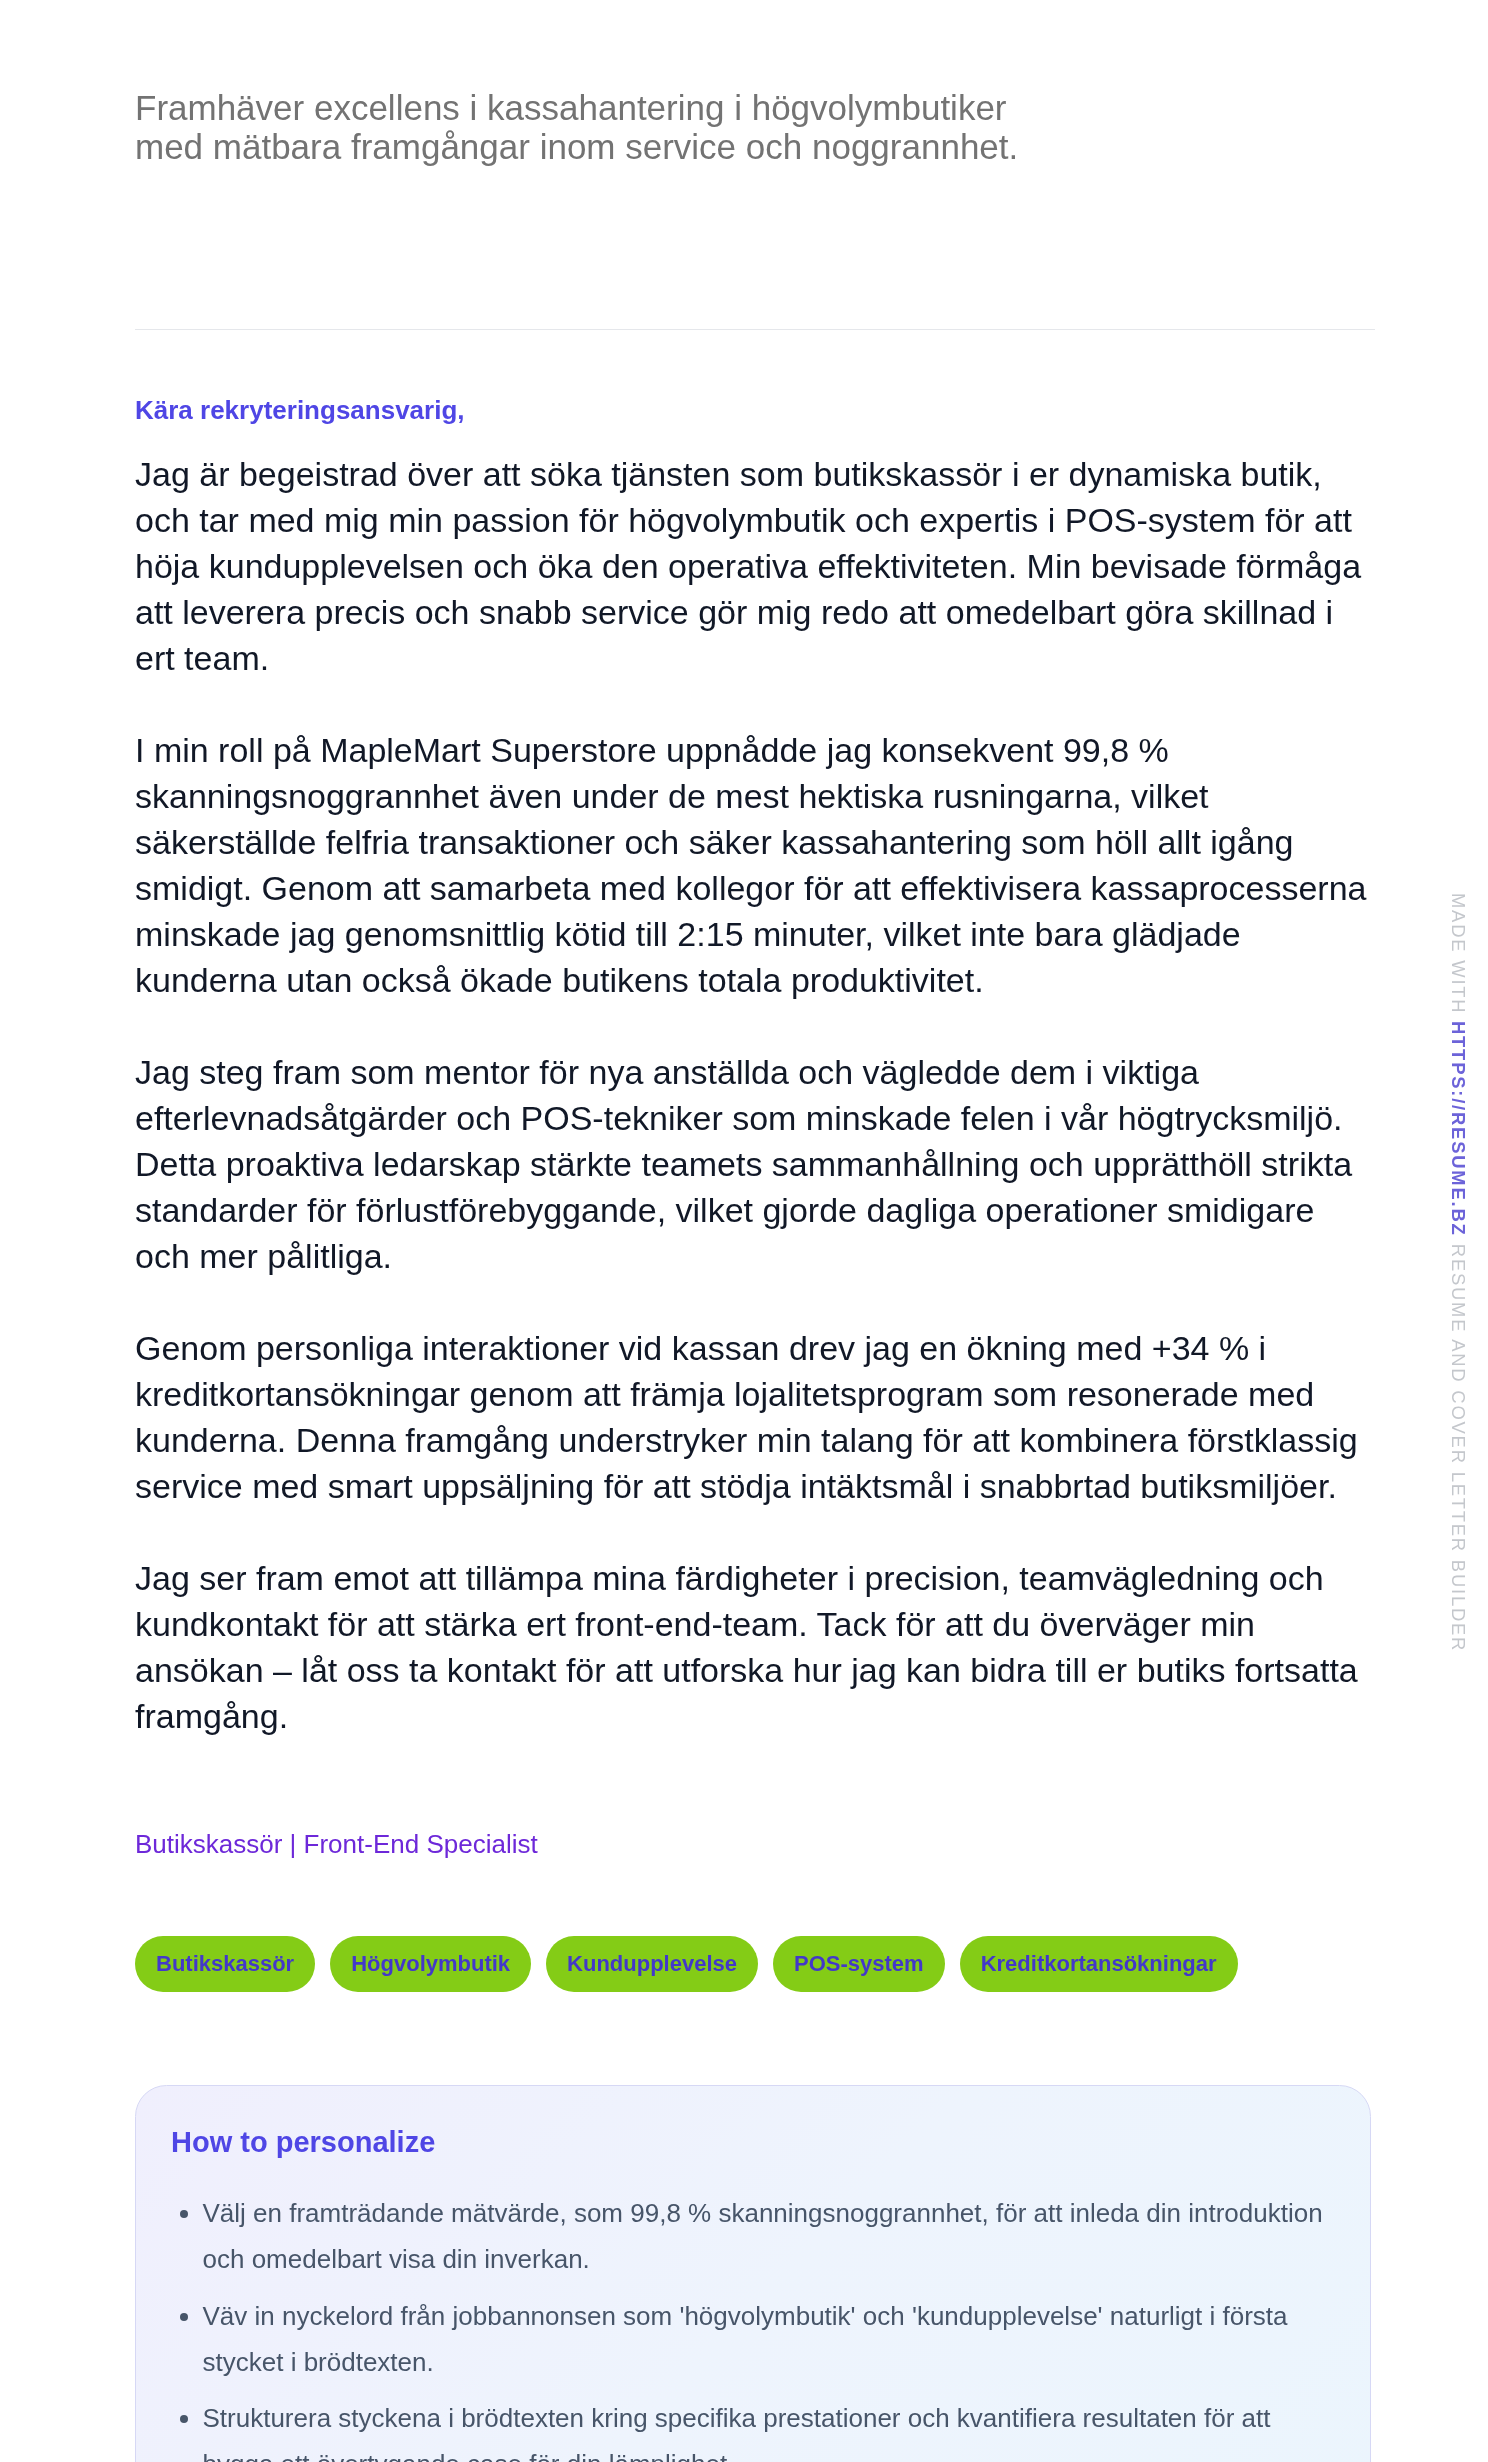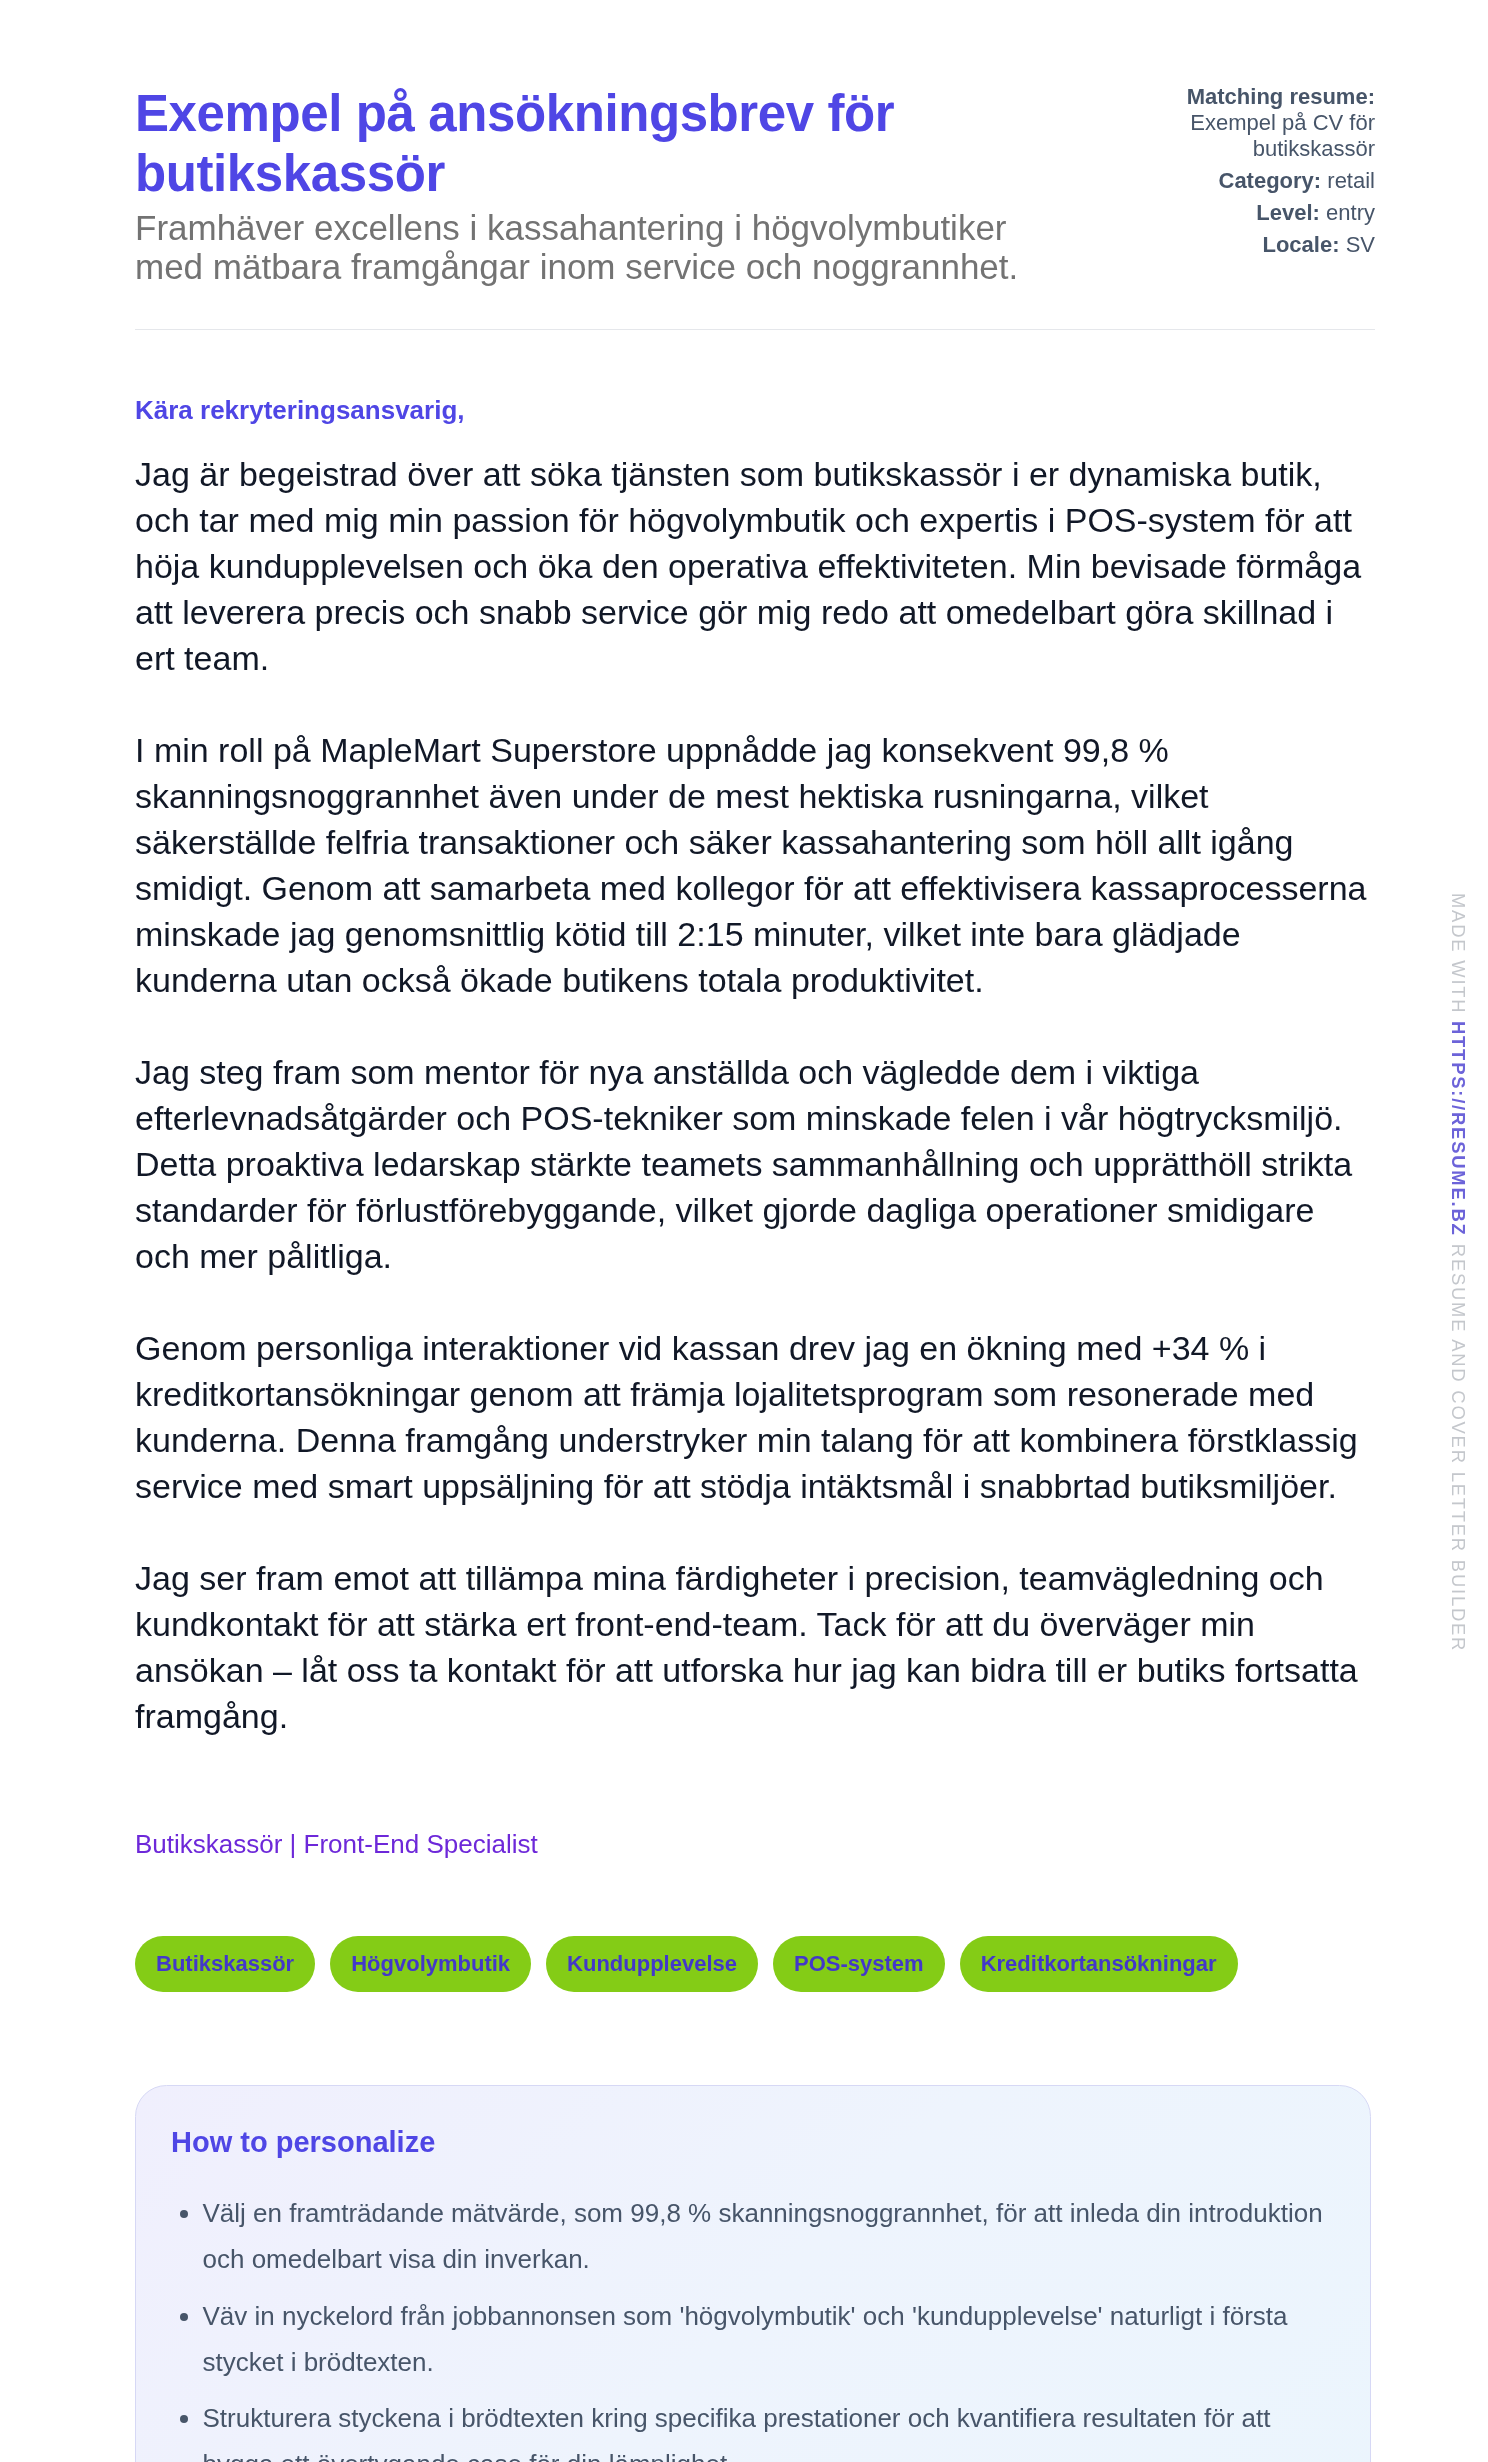--- a/index.html
+++ b/index.html
@@ -62,41 +62,22 @@
       font-size: 18.4px; letter-spacing: 1.8px; color: #c4c7cc; font-weight: 400;
       white-space: nowrap;
     }
     .side-credit .link { color: #6c63d9; font-weight: 700; margin: 0 8.8px; }
   </style>
 </head>
 <body>
 
 <div class="page">
   <header class="header">
-    <h1 class="title">Exempel på ansökningsbrev för butikskassör</h1>
     <p class="subtitle">Framhäver excellens i kassahantering i högvolymbutiker med mätbara framgångar inom service och noggrannhet.</p>
 
-    <div class="meta">
-      <div class="row first">
-        <b>Matching resume:</b><br>
-        <span>Exempel på CV för butikskassör</span>
-      </div>
-      <div class="row">
-        <b>Category:</b>
-        <span>retail</span>
-      </div>
-      <div class="row">
-        <b>Level:</b>
-        <span>entry</span>
-      </div>
-      <div class="row">
-        <b>Locale:</b>
-        <span>SV</span>
-      </div>
-    </div>
   </header>
 
   <p class="greeting">Kära rekryteringsansvarig,</p>
 
   <div class="body-text">
     <p class="para">Jag är begeistrad över att söka tjänsten som butikskassör i er dynamiska butik, och tar med mig min passion för högvolymbutik och expertis i POS-system för att höja kundupplevelsen och öka den operativa effektiviteten. Min bevisade förmåga att leverera precis och snabb service gör mig redo att omedelbart göra skillnad i ert team.</p>
     <p class="para">I min roll på MapleMart Superstore uppnådde jag konsekvent 99,8 % skanningsnoggrannhet även under de mest hektiska rusningarna, vilket säkerställde felfria transaktioner och säker kassahantering som höll allt igång smidigt. Genom att samarbeta med kollegor för att effektivisera kassaprocesserna minskade jag genomsnittlig kötid till 2:15 minuter, vilket inte bara glädjade kunderna utan också ökade butikens totala produktivitet.</p>
     <p class="para">Jag steg fram som mentor för nya anställda och vägledde dem i viktiga efterlevnadsåtgärder och POS-tekniker som minskade felen i vår högtrycksmiljö. Detta proaktiva ledarskap stärkte teamets sammanhållning och upprätthöll strikta standarder för förlustförebyggande, vilket gjorde dagliga operationer smidigare och mer pålitliga.</p>
     <p class="para">Genom personliga interaktioner vid kassan drev jag en ökning med +34 % i kreditkortansökningar genom att främja lojalitetsprogram som resonerade med kunderna. Denna framgång understryker min talang för att kombinera förstklassig service med smart uppsäljning för att stödja intäktsmål i snabbrtad butiksmiljöer.</p>
     <p class="para">Jag ser fram emot att tillämpa mina färdigheter i precision, teamvägledning och kundkontakt för att stärka ert front-end-team. Tack för att du överväger min ansökan – låt oss ta kontakt för att utforska hur jag kan bidra till er butiks fortsatta framgång.</p>

